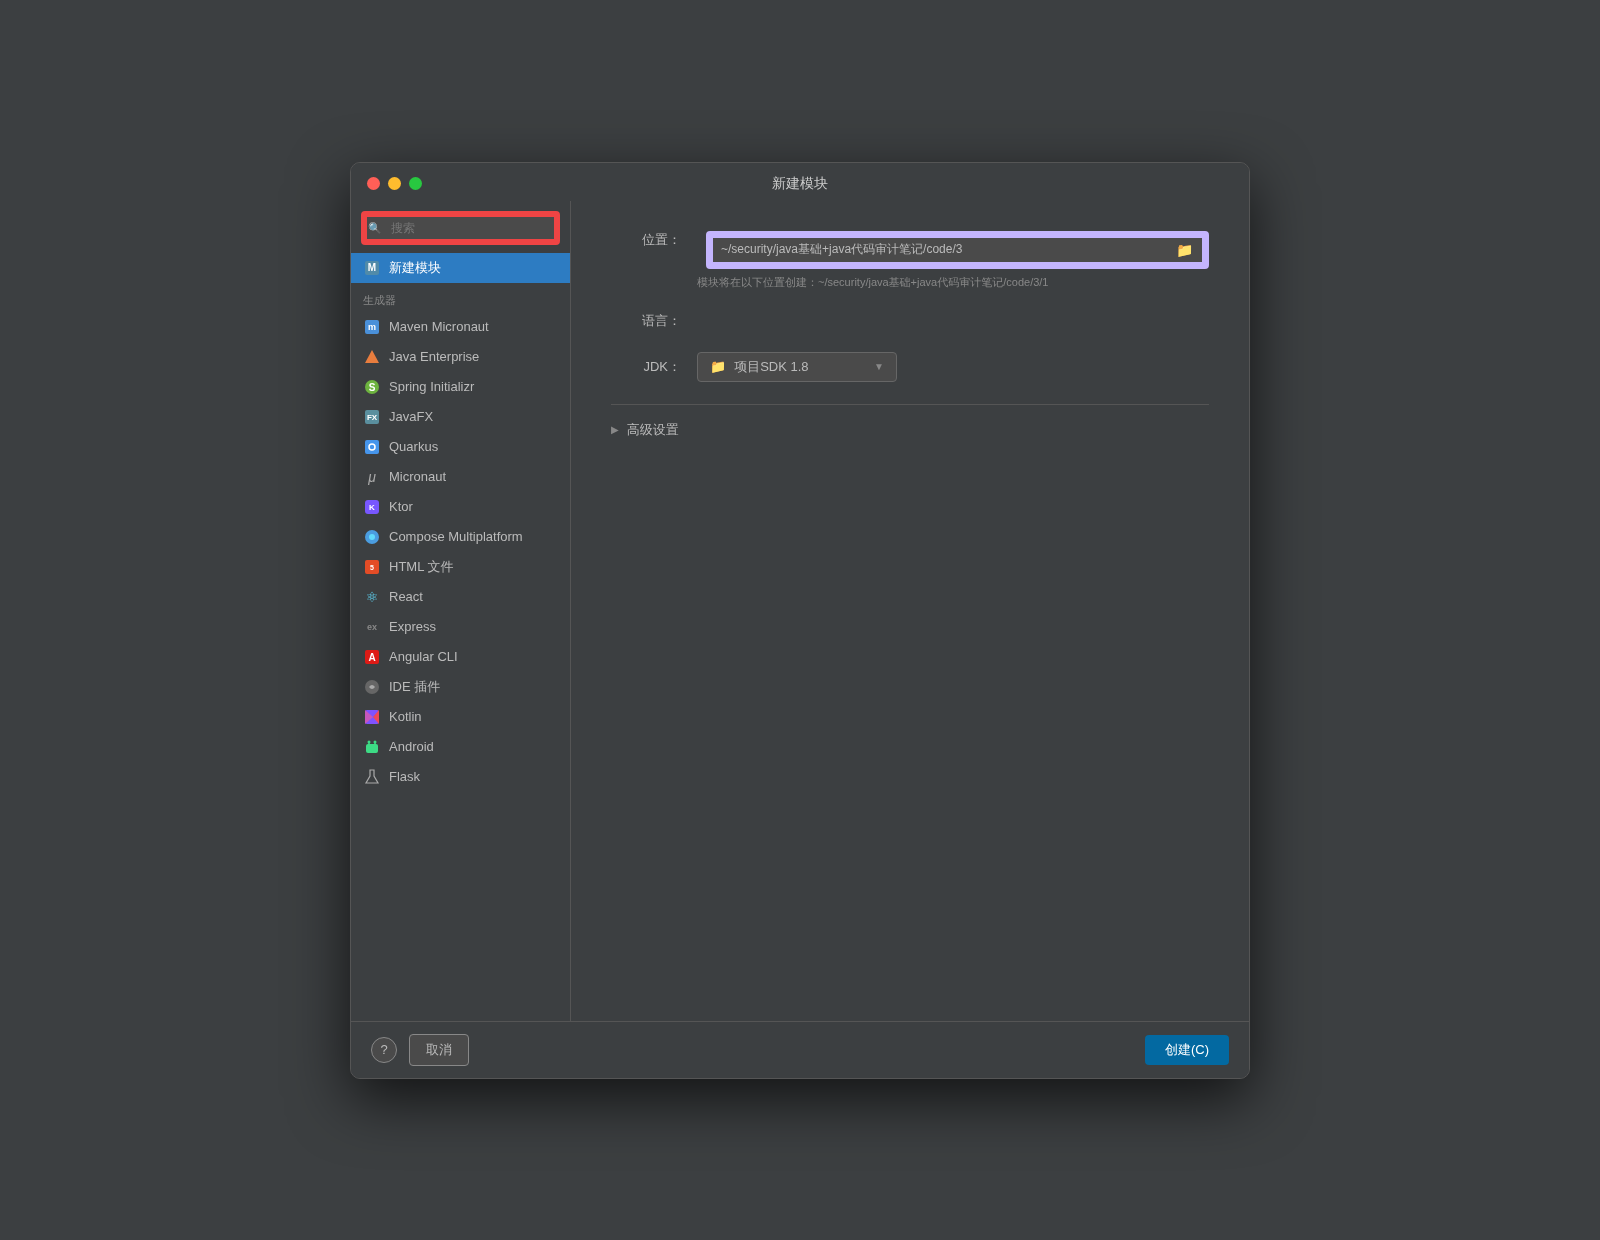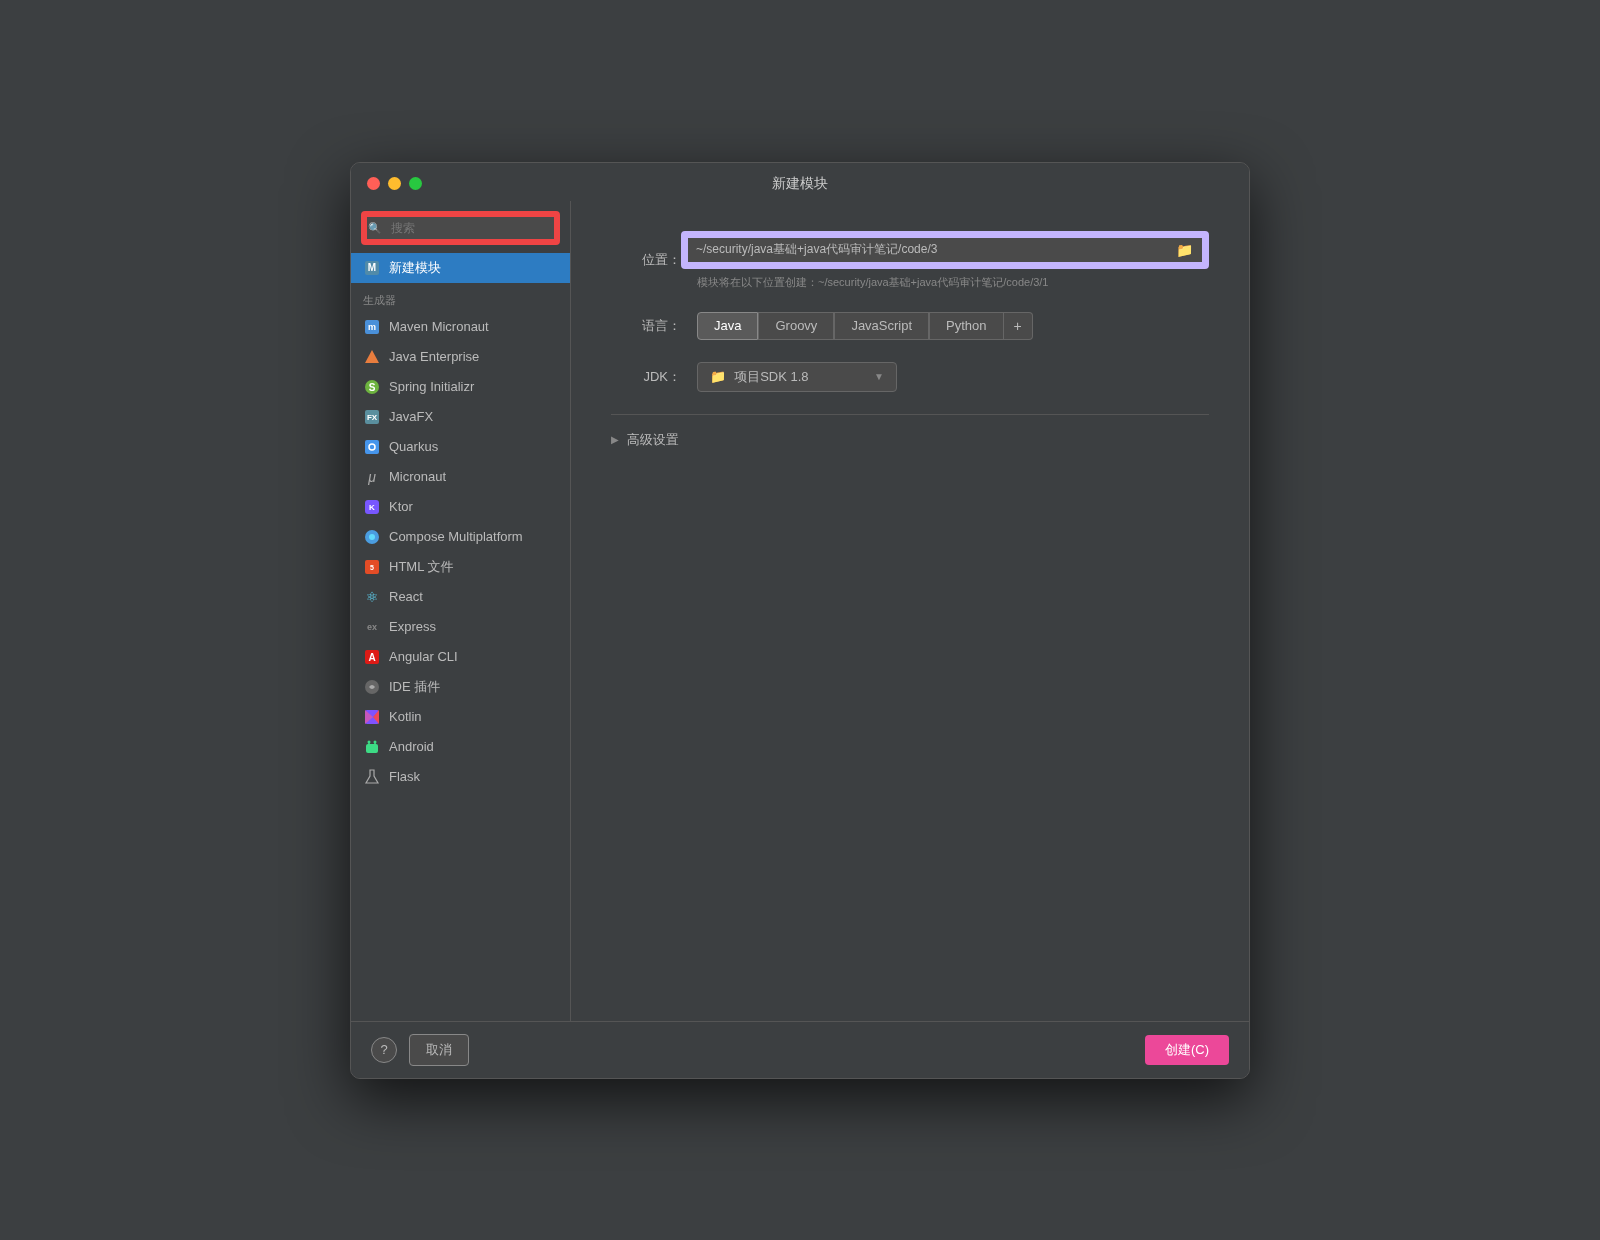--- a/index.html
+++ b/index.html
@@ -127,22 +127,22 @@
       background: #2b2b2b;
       border: none;
       color: #ccc;
       font-size: 13px;
       padding: 6px 10px;
       outline: none;
       border-radius: 2px;
     }
     .location-row {
       display: flex;
-      align-items: flex-end;
-      gap: 0;
+      align-items: flex-start;
+      gap: 25px;
     }
     .location-input-wrapper {
       flex: 1;
       display: flex;
       align-items: center;
       background: #4a4a4a;
       border: 7px solid #c4b5fd;
       border-radius: 4px;
       padding: 4px 8px;
       gap: 8px;
@@ -268,21 +268,21 @@
       padding: 6px 16px;
       border: 1px solid #888;
       background: #4a4a4a;
       color: #bbb;
       border-radius: 4px;
       cursor: pointer;
       font-size: 13px;
     }
     .create-btn {
       padding: 6px 20px;
-      background: #ec4899;
+      background: #0369a1;
       border: none;
       border-radius: 4px;
       color: #fff;
       font-size: 13px;
       cursor: pointer;
     }
     .chevron-down {
       color: #888;
       font-size: 10px;
     }
@@ -480,27 +480,20 @@
           <div class="location-input-wrapper">
             <input class="location-input" type="text" value="~/security/java基础+java代码审计笔记/code/3" style="">
             <span style="color:#888; cursor:pointer; font-size:14px;">📁</span>
           </div>
         </div>
         <div class="location-hint">模块将在以下位置创建：~/security/java基础+java代码审计笔记/code/3/1</div>
       </div>
 
       <div class="lang-row">
         <span class="form-label">语言：</span>
-        <div class="toggle-group">
-          <button class="toggle-btn active">Java</button>
-          <button class="toggle-btn">Groovy</button>
-          <button class="toggle-btn">JavaScript</button>
-          <button class="toggle-btn">Python</button>
-          <button class="toggle-btn-plus">+</button>
-        </div>
       </div>
 
 
       <div class="jdk-row">
         <span class="form-label">JDK：</span>
         <div class="jdk-select">
           <div class="jdk-select-left">
             <span style="font-size:13px;">📁</span>
             <span>项目SDK 1.8</span>
           </div>

